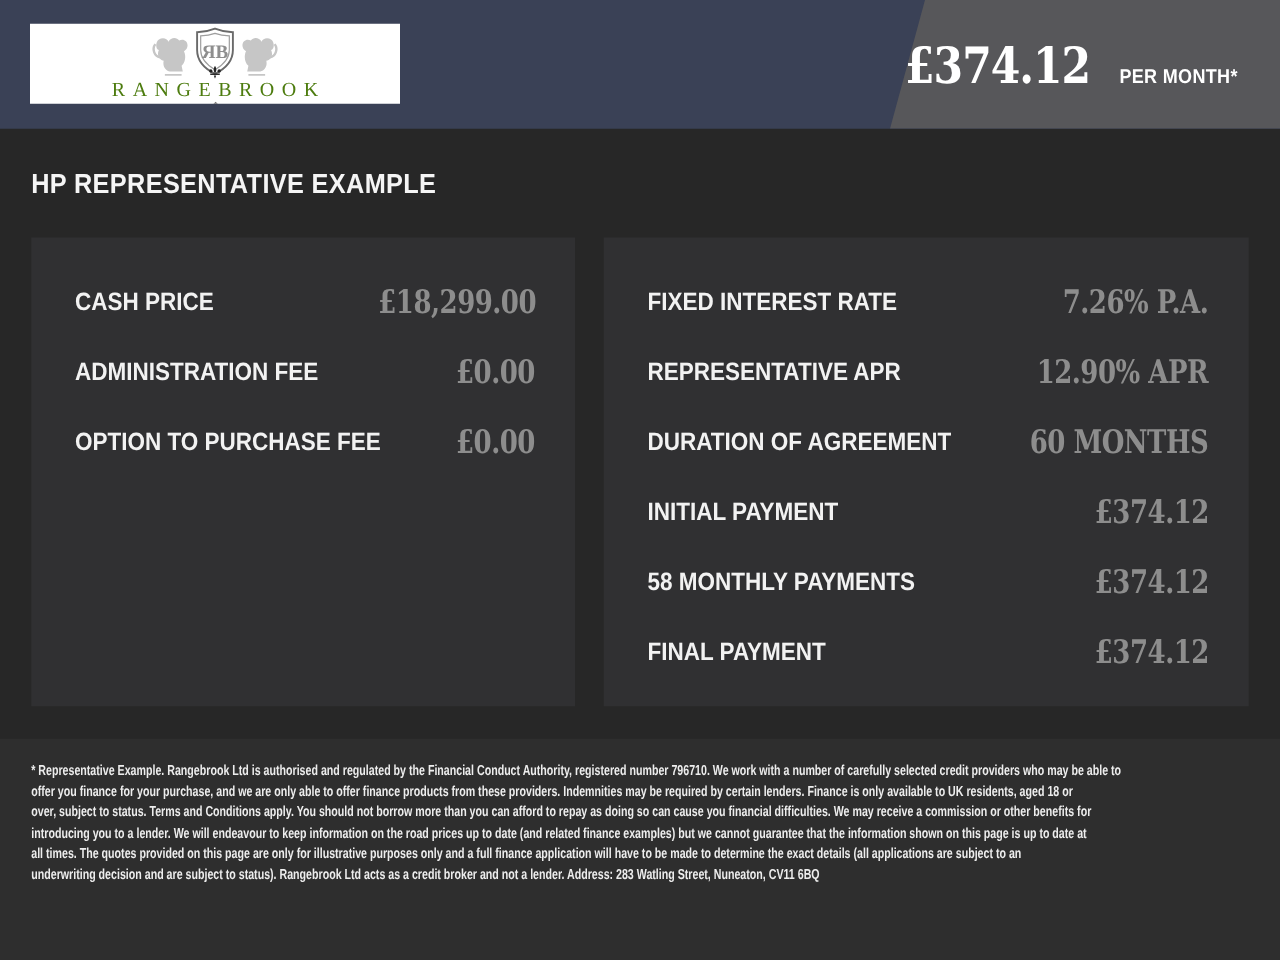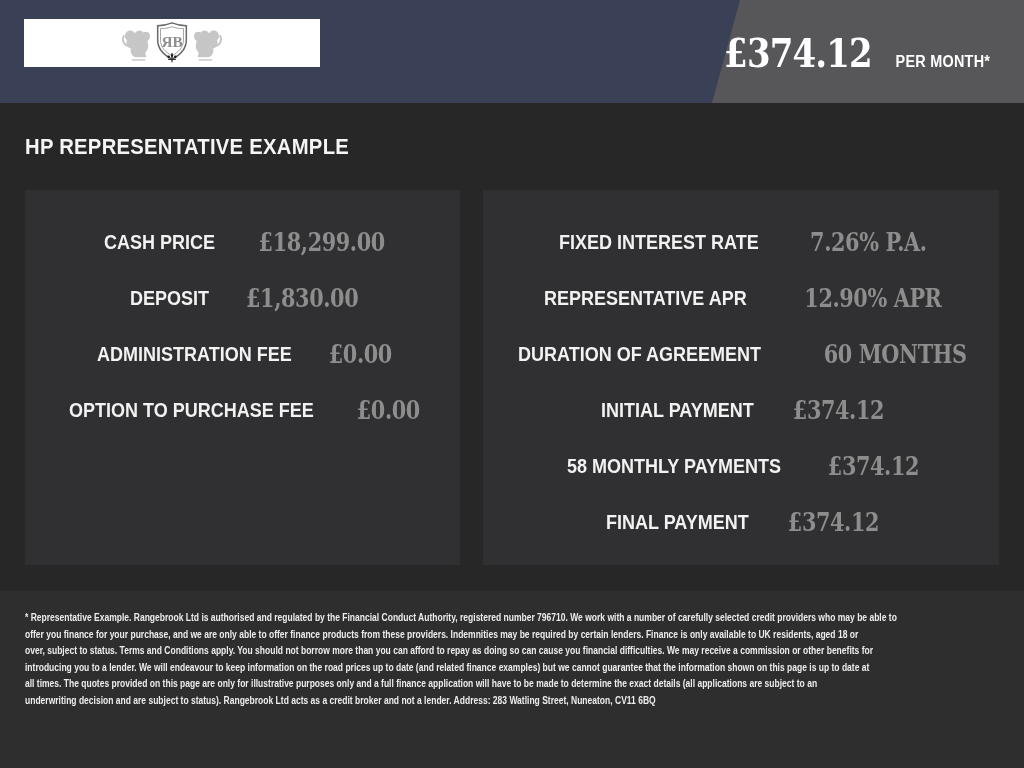--- a/index.html
+++ b/index.html
@@ -9,29 +9,29 @@
     background:#272727; overflow:hidden;
     font-family:"Liberation Sans", sans-serif;
     display:flex; flex-direction:column;
   }
   
   .header {
     position:relative; height:103px; flex:0 0 103px;
     background:#3a4156;
   }
   .logo-box {
-    position:absolute; left:24px; top:19px; width:296px; height:48px;
+    position:absolute; left:24px; top:19px; width:296px; height:64px;
     background:#ffffff; display:flex; flex-direction:column;
     align-items:center; justify-content:flex-start; overflow:hidden;
     cursor:pointer;
   }
   .crest { flex:0 0 auto; margin-top:2px; }
   .logo-rule { width:248px; height:1px; background:#8a8a8a; margin-top:0px; }
   .logo-brand {
-    font-family:"Liberation Serif", serif; font-size:19px; color:#000000;
+    font-family:"Liberation Serif", serif; font-size:16px; color:#4d7c0f;
     letter-spacing:6px; padding-left:6px; margin-top:1px; white-space:nowrap;
   }
   .logo-flourish { display:flex; align-items:center; gap:2px; margin-top:0px; }
   .logo-flourish .dash { width:12px; height:1px; background:#6f6f6f; }
   .logo-flourish .gem  { width:3px; height:3px; background:#6f6f6f; transform:rotate(45deg); }
   .price-band {
     position:absolute; top:0; right:0; width:312px; height:103px;
     background:#57575a;
     clip-path:polygon(28px 0, 100% 0, 100% 100%, 0 100%);
     display:flex; align-items:baseline; justify-content:flex-end;
@@ -54,21 +54,21 @@
     line-height:21px; display:inline-block; transform:scaleX(0.92);
     transform-origin:0 50%; letter-spacing:0.3px; white-space:nowrap;
   }
   
   .panels { display:flex; gap:23px; margin:33px 25px 0 25px; }
   .panel {
     flex:1 1 0; height:375px; background:#303032;
     padding:24px 32px 0 35px;
   }
   .frow {
-    height:56px; display:flex; align-items:center; justify-content:center;
+    height:56px; display:flex; align-items:center; justify-content:space-between;
   }
   .frow-label {
     font-size:20px; font-weight:700; color:#f2f2f2; display:inline-block;
     transform:scaleX(0.9); transform-origin:0 50%; white-space:nowrap;
   }
   .frow-value {
     font-family:"DejaVu Serif", serif; font-size:26px; font-weight:700;
     color:#8d8d8d; display:inline-block; transform:scaleX(0.8);
     transform-origin:100% 50%; white-space:nowrap; letter-spacing:-0.5px;
   }
@@ -137,24 +137,20 @@
   <h1 class="page-title">HP REPRESENTATIVE EXAMPLE</h1>
 
   <div class="panels">
 
     <div class="panel">
       <div class="frow">
         <span class="frow-label">CASH PRICE</span>
         <span class="frow-value">£18,299.00</span>
       </div>
       <div class="frow">
-        <span class="frow-label">DEPOSIT</span>
-        <span class="frow-value">£1,830.00</span>
-      </div>
-      <div class="frow">
         <span class="frow-label">ADMINISTRATION FEE</span>
         <span class="frow-value">£0.00</span>
       </div>
       <div class="frow">
         <span class="frow-label">OPTION TO PURCHASE FEE</span>
         <span class="frow-value">£0.00</span>
       </div>
     </div>
 
     <div class="panel">

